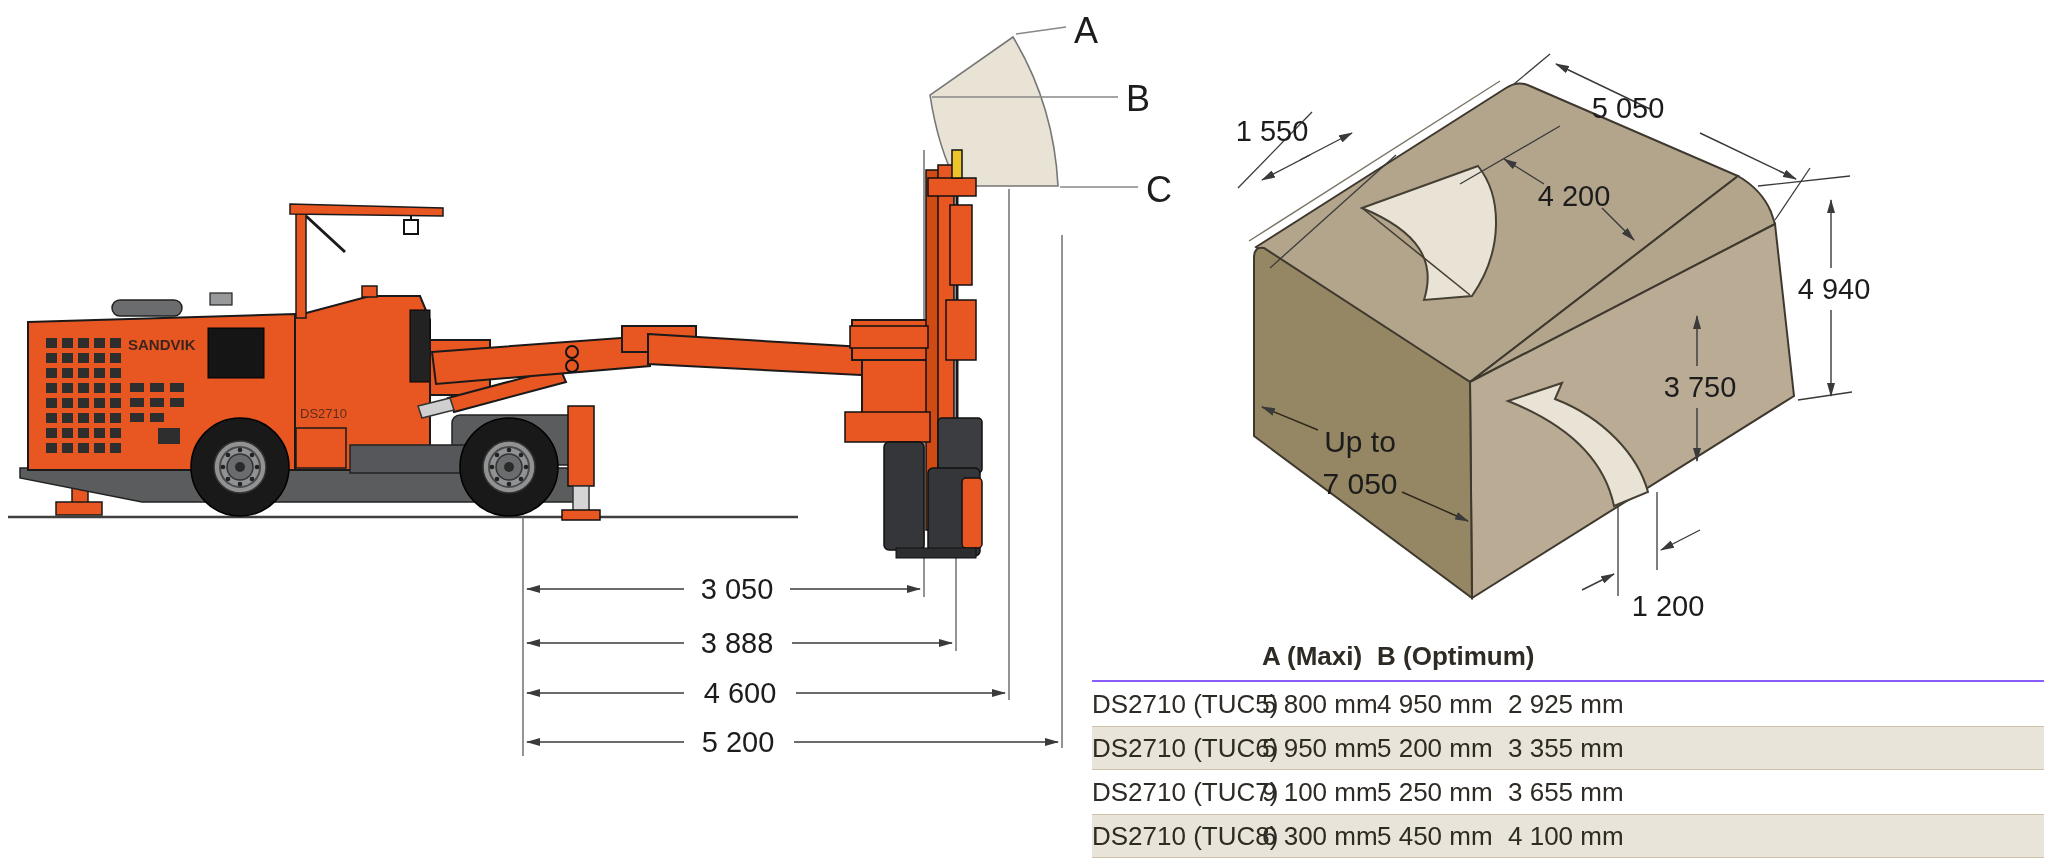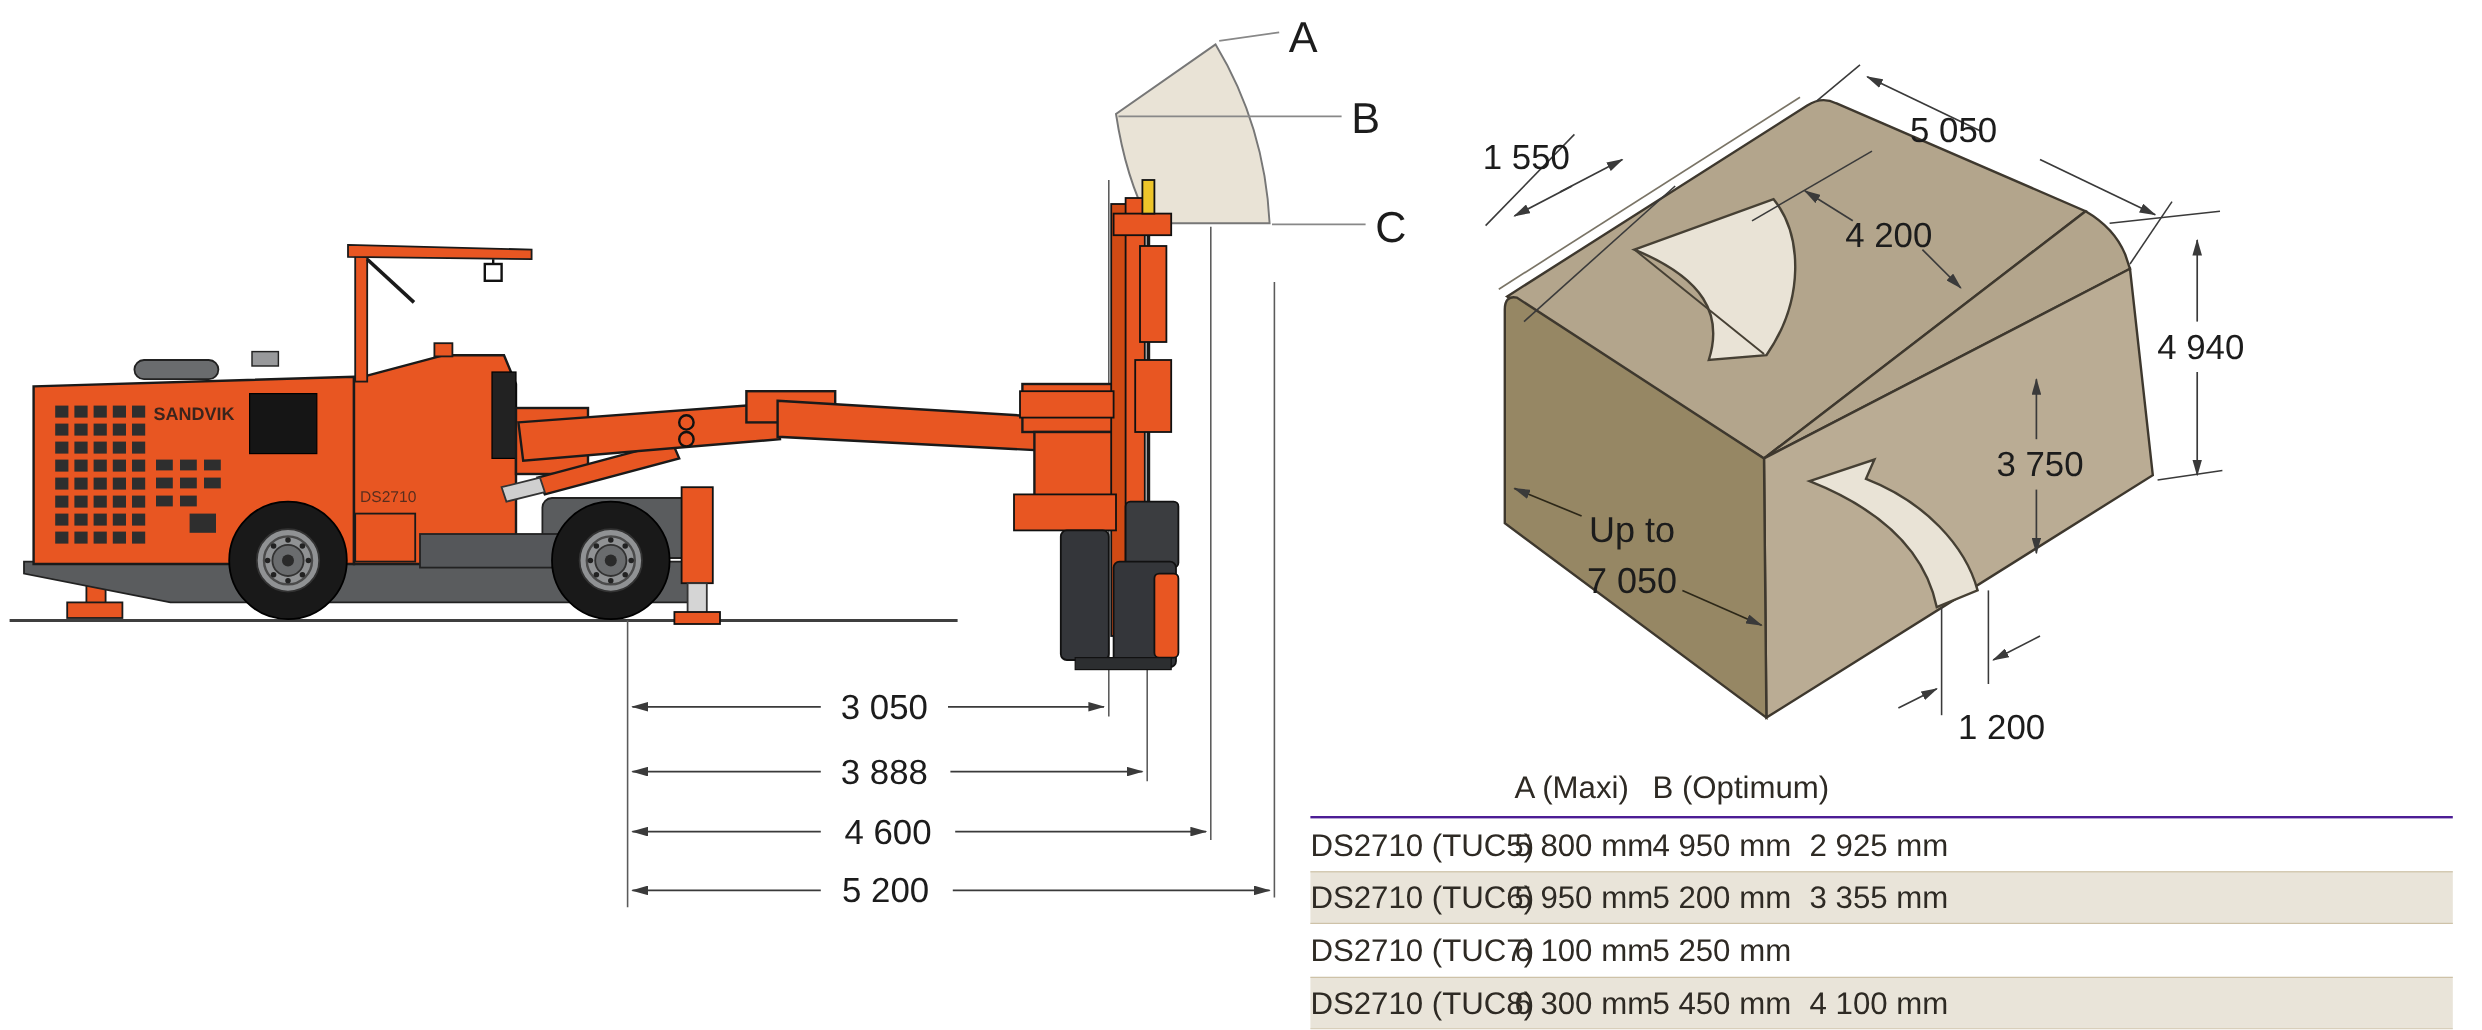--- a/index.html
+++ b/index.html
@@ -1,21 +1,21 @@
 <!DOCTYPE html>
 <html><head>
 <meta charset="utf-8">
 <style>
   html,body{margin:0;padding:0;background:#ffffff;}
   .canvas{position:relative;width:2068px;height:858px;background:#ffffff;overflow:hidden;
           font-family:"Liberation Sans",sans-serif;}
   svg text{font-family:"Liberation Sans",sans-serif;fill:#1c1c1c;}
   .spec-table{position:absolute;left:1092px;top:634px;width:952px;color:#2e2a24;font-size:26px;}
   .thead{display:grid;grid-template-columns:170px 115px 131px 1fr;align-items:end;
-         padding-bottom:8px;border-bottom:2px solid #4c1d95;height:38px;}
+         padding-bottom:8px;border-bottom:2px solid #8b5cf6;height:38px;font-weight:bold;}
   .trow{display:grid;grid-template-columns:170px 115px 131px 1fr;align-items:center;height:44px;box-sizing:border-box;}
   .trow.alt{background:#e9e4d9;border-top:1px solid #cec2a8;border-bottom:1px solid #cec2a8;}
   .spec-table .tbody{border-bottom:2px solid #67635a;}
   .cell{white-space:nowrap;}
 </style>
 </head>
 <body>
 
 <div class="canvas">
 
@@ -313,22 +313,23 @@
       <div class="cell">2 925 mm</div>
     </div>
     <div class="trow alt">
       <div class="cell">DS2710 (TUC6)</div>
       <div class="cell">5 950 mm</div>
       <div class="cell">5 200 mm</div>
       <div class="cell">3 355 mm</div>
     </div>
     <div class="trow">
       <div class="cell">DS2710 (TUC7)</div>
-      <div class="cell">6 100 mm</div>
+      <div class="cell">9 100 mm</div>
       <div class="cell">5 250 mm</div>
+      <div class="cell">3 655 mm</div>
     </div>
     <div class="trow alt">
       <div class="cell">DS2710 (TUC8)</div>
       <div class="cell">6 300 mm</div>
       <div class="cell">5 450 mm</div>
       <div class="cell">4 100 mm</div>
     </div>
   </div>
 </div>
 

